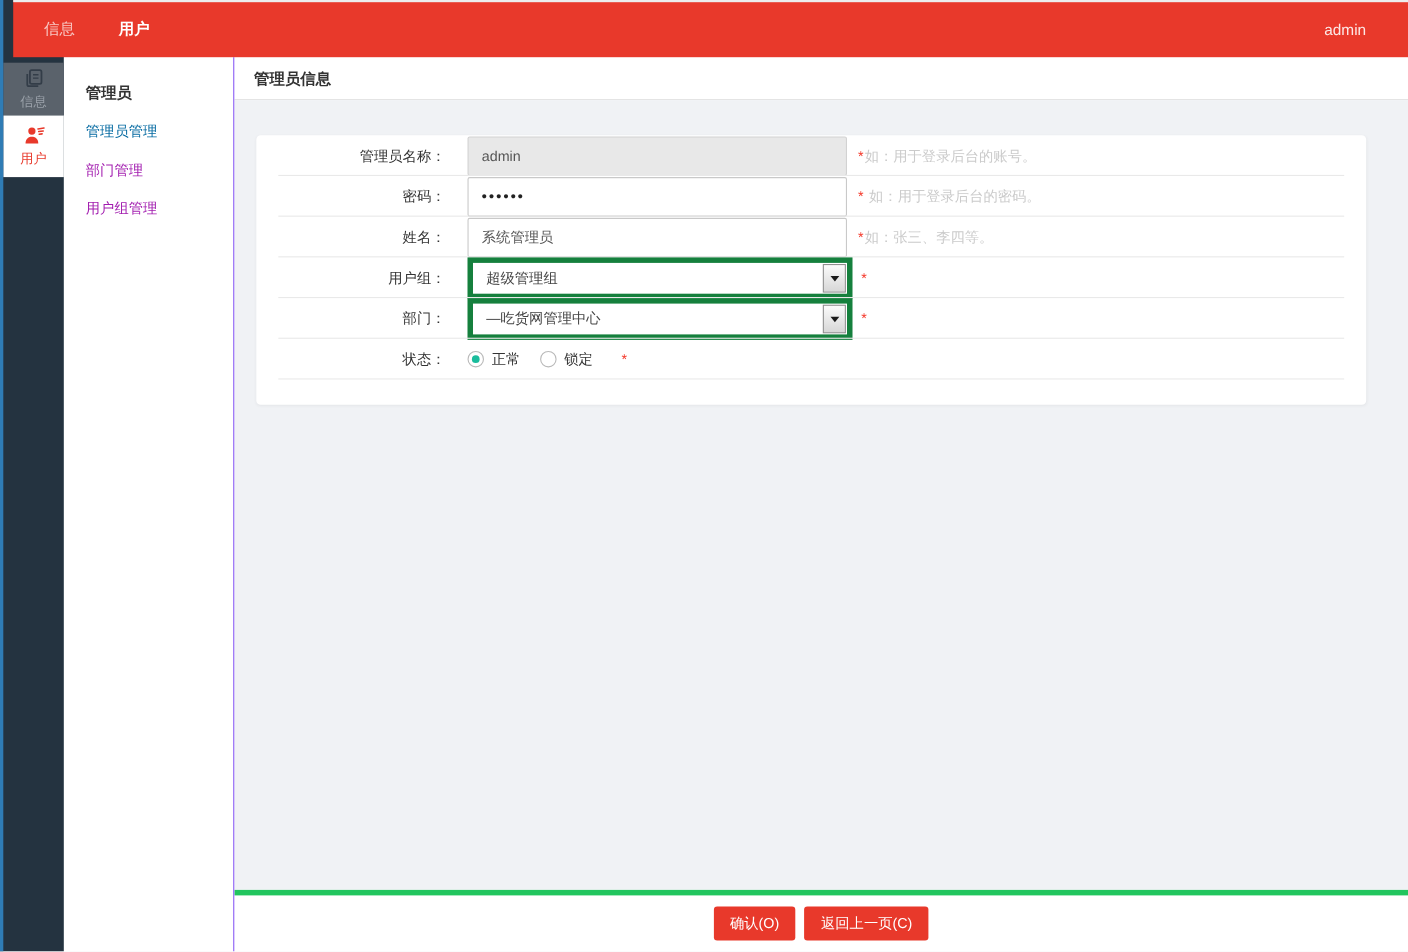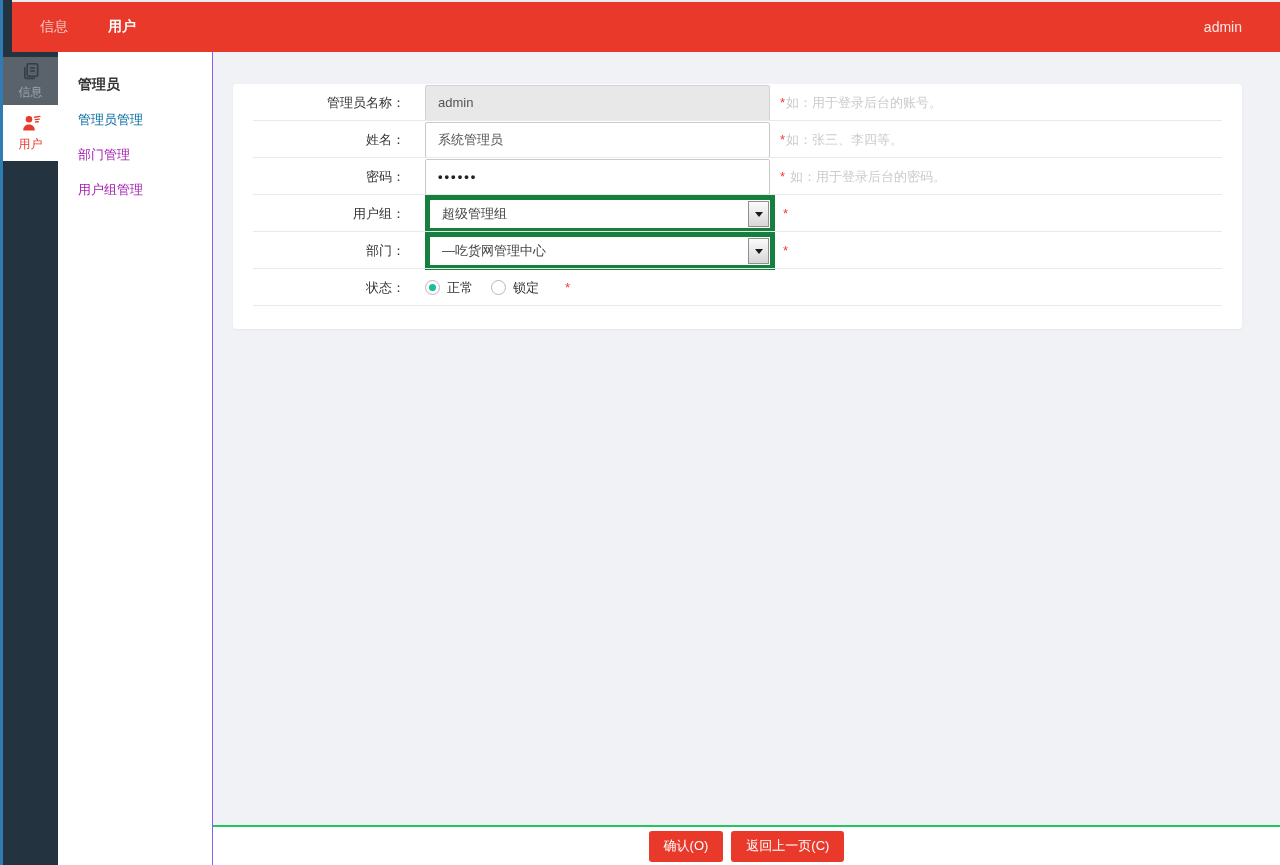--- a/index.html
+++ b/index.html
@@ -50,21 +50,21 @@
   .hint { margin-left:10px; font-size:13px; color:#cbcbcb; white-space:nowrap; }
   .hint .star { color:#f43b2d; margin-right:1px; }
   .hint .star.sp { margin-right:5px; }
   .radios { display:flex; align-items:center; }
   .radio { width:15px; height:15px; border:1px solid #b9b9b9; border-radius:50%; background:#fff; display:inline-flex; align-items:center; justify-content:center; margin-right:7px; cursor:pointer; flex-shrink:0; }
   .radio .dot { width:7px; height:7px; border-radius:50%; background:transparent; }
   .radio.checked .dot { background:#1abc9c; }
   .radio-label { font-size:13px; color:#333; margin-right:18px; }
   .req-star { color:#f43b2d; font-size:13px; margin-left:8px; }
 
-  .footer { height:40px; background:#fff; border-top:2px solid #22c55e; display:flex; align-items:center; justify-content:center; gap:8px; }
+  .footer { height:56px; background:#fff; border-top:5px solid #22c55e; display:flex; align-items:center; justify-content:center; gap:8px; }
   .btn { background:#e8392b; color:#fff; border:none; border-radius:3px; height:31px; padding:0 15px; font-size:13px; cursor:pointer; font-family:inherit; }
 </style>
 </head>
 <body>
 
 <div class="app">
   <div class="blue-edge"></div>
 
   <div class="left-rail">
     <div class="rail-items">
@@ -96,40 +96,41 @@
   </header>
 
   <aside class="submenu">
     <h3>管理员</h3>
     <a class="active">管理员管理</a>
     <a>部门管理</a>
     <a>用户组管理</a>
   </aside>
 
   <main class="main">
+    <div class="page-head">管理员信息</div>
 
     <div class="content">
       <div class="card">
 
         <div class="frow">
           <span class="lbl">管理员名称：</span>
           <input class="ipt disabled" disabled="" value="admin" style="">
           <span class="hint"><span class="star">*</span><span>如：用于登录后台的账号。</span></span>
         </div>
 
         <div class="frow">
+          <span class="lbl">密码：</span>
+          <input class="ipt pwd" value="••••••" style="">
+          <span class="hint"><span class="star sp">*</span><span>如：用于登录后台的密码。</span></span>
+        </div>
+
+        <div class="frow">
           <span class="lbl">姓名：</span>
           <input class="ipt" value="系统管理员" style="">
           <span class="hint"><span class="star">*</span><span>如：张三、李四等。</span></span>
-        </div>
-
-        <div class="frow">
-          <span class="lbl">密码：</span>
-          <input class="ipt pwd" value="••••••" style="">
-          <span class="hint"><span class="star sp">*</span><span>如：用于登录后台的密码。</span></span>
         </div>
 
         <div class="frow">
           <span class="lbl">用户组：</span>
           <div class="sel">
             <span class="txt">超级管理组</span>
             <span class="arrow-box">
                 <span class="tri"></span>
               </span>
           </div>

